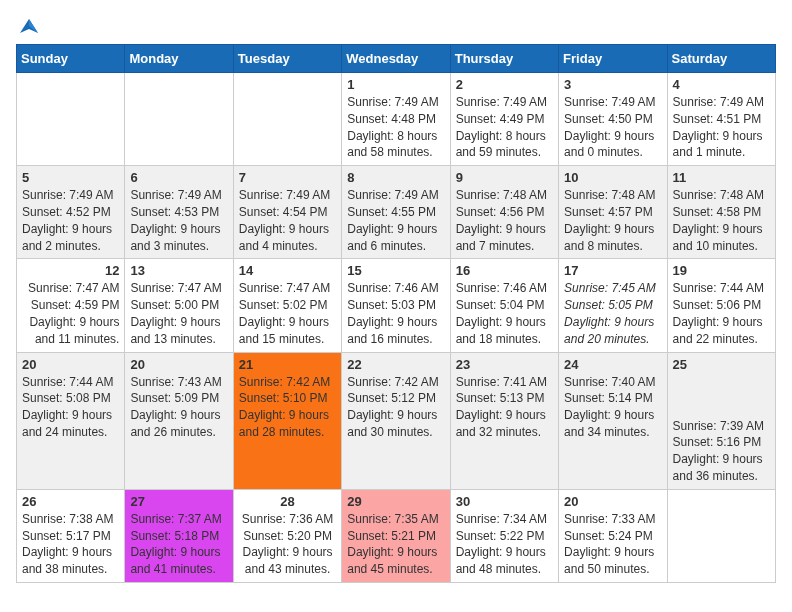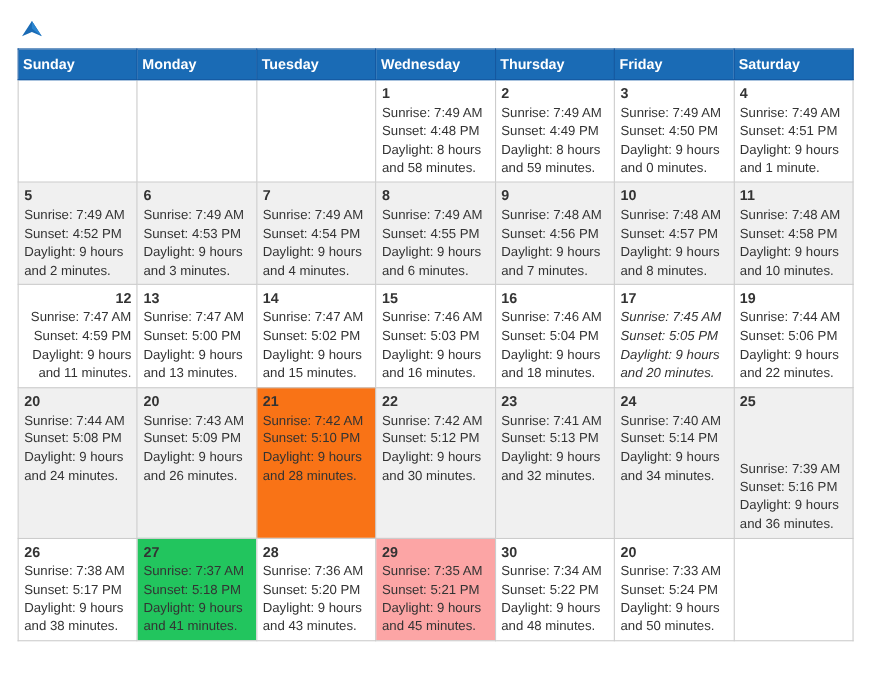--- a/index.html
+++ b/index.html
@@ -283,27 +283,27 @@
 Daylight: 9 hours and 36 minutes.</div>
           </td>
         </tr>
         <tr class="row-odd">
           <td style="background-color: rgb(255, 255, 255); margin-top: 48px;">
             <span class="day-num">26</span>
             <div class="day-info" style="white-space: pre-line;">Sunrise: 7:38 AM
 Sunset: 5:17 PM
 Daylight: 9 hours and 38 minutes.</div>
           </td>
-          <td style="background-color: #22c55e;">
+          <td style="background-color: #d946ef;">
             <span class="day-num">27</span>
             <div class="day-info" style="white-space: pre-line;">Sunrise: 7:37 AM
 Sunset: 5:18 PM
 Daylight: 9 hours and 41 minutes.</div>
           </td>
-          <td style="background-color: rgb(255, 255, 255);">
+          <td style="background-color: rgb(255, 255, 255); text-align: center;">
             <span class="day-num">28</span>
             <div class="day-info" style="white-space: pre-line;">Sunrise: 7:36 AM
 Sunset: 5:20 PM
 Daylight: 9 hours and 43 minutes.</div>
           </td>
           <td style="background-color: #fca5a5;">
             <span class="day-num">29</span>
             <div class="day-info" style="white-space: pre-line;">Sunrise: 7:35 AM
 Sunset: 5:21 PM
 Daylight: 9 hours and 45 minutes.</div>

